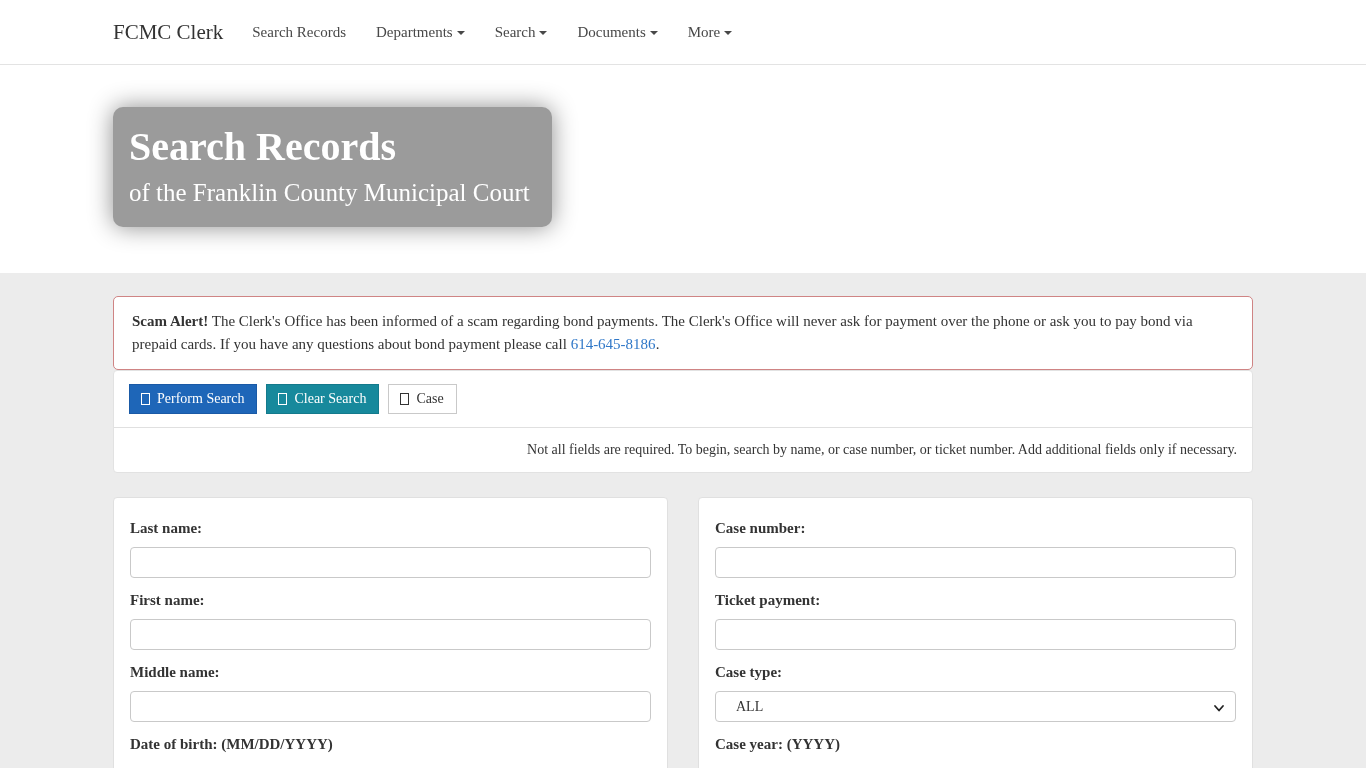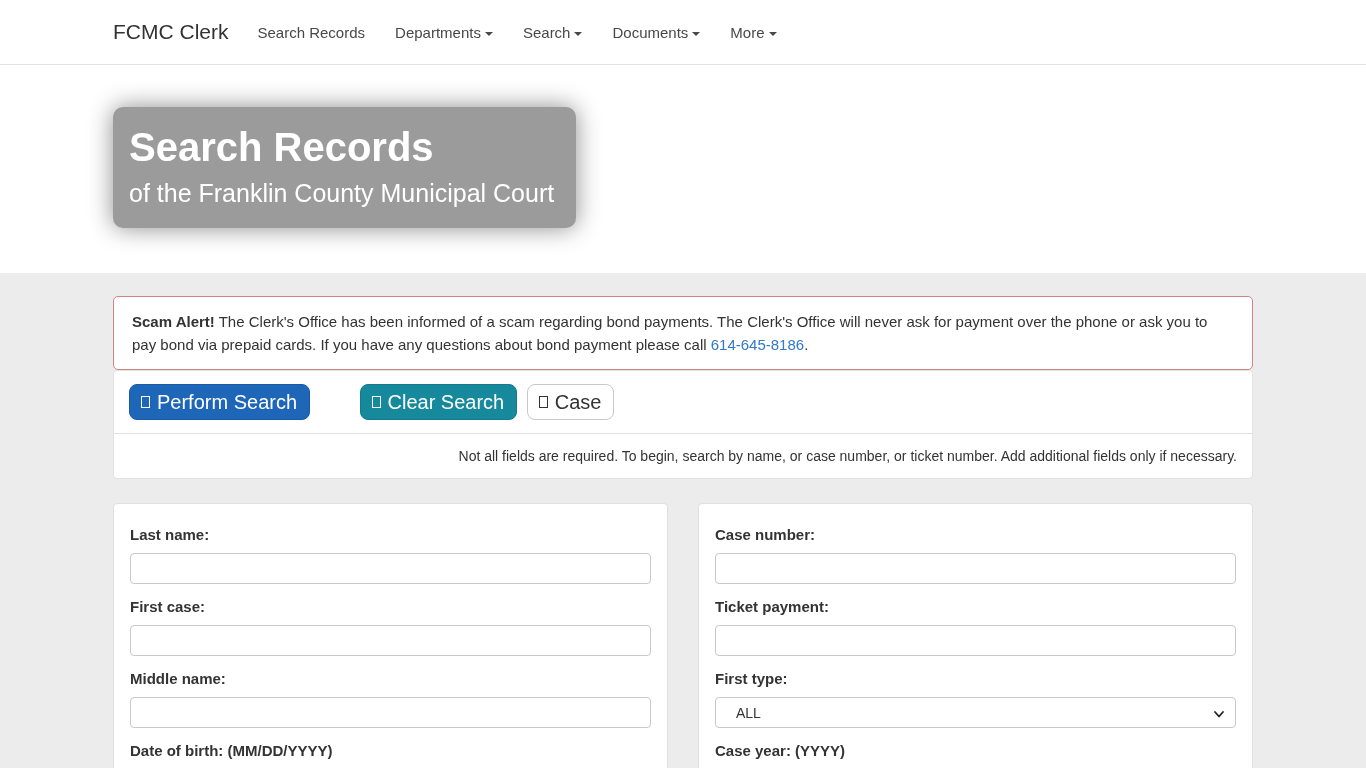--- a/index.html
+++ b/index.html
@@ -4,21 +4,21 @@
 <style>
   * { box-sizing: border-box; margin: 0; padding: 0; }
   html, body {
     width: 1366px;
     height: 768px;
     overflow: hidden;
     font-family: "Liberation Sans", "DejaVu Sans", sans-serif;
     background: #ececec;
     color: #333;
   }
-  .container { width: 1140px; margin: 0 auto; }
+  .container { width: 1140px; margin: 0 auto; font-family: Liberation Serif, serif; }
 
   
   .navbar {
     background: #ffffff;
     border-bottom: 1px solid #e3e3e3;
     height: 65px;
   }
   .navbar .container {
     display: flex;
     align-items: center;
@@ -99,30 +99,30 @@
     margin-bottom: 24px;
   }
   .panel-toolbar {
     padding: 13px 15px;
     border-bottom: 1px solid #e0e0e0;
   }
   .btn {
     display: inline-flex;
     align-items: center;
     font-family: inherit;
-    font-size: 20px;
+    font-size: 14px;
     line-height: 1;
     padding: 7px 12px 7px 11px;
-    border-radius: 8px;
+    border-radius: 0;
     border: 1px solid transparent;
     cursor: pointer;
     margin-right: 5px;
   }
   .btn-primary { background: #1e66b8; border-color: #1a5aa6; color: #fff; }
-  .btn-info    { background: #17899c; border-color: #147a8c; color: #fff; margin-left: 40px; }
+  .btn-info    { background: #17899c; border-color: #147a8c; color: #fff; }
   .btn-default { background: #ffffff; border-color: #c9c9c9; color: #333; }
   .tofu {
     display: inline-block;
     width: 9px; height: 12px;
     border: 1px solid currentColor;
     margin-right: 7px;
   }
   .panel-note {
     padding: 14px 15px;
     font-size: 14px;
@@ -230,21 +230,21 @@
     </div>
 
     <div class="cards">
 
       <div class="card">
         <div class="field">
           <label>Last name:</label>
           <input type="text" style="">
         </div>
         <div class="field">
-          <label>First case:</label>
+          <label>First name:</label>
           <input type="text" style="">
         </div>
         <div class="field">
           <label>Middle name:</label>
           <input type="text" style="">
         </div>
         <div class="field">
           <label>Date of birth: (MM/DD/YYYY)</label>
 
         </div>
@@ -253,21 +253,21 @@
       <div class="card">
         <div class="field">
           <label>Case number:</label>
           <input type="text" style="">
         </div>
         <div class="field">
           <label>Ticket payment:</label>
           <input type="text" style="">
         </div>
         <div class="field">
-          <label>First type:</label>
+          <label>Case type:</label>
           <div class="select-wrap">
             <select>
               <option>ALL</option>
             </select>
             <span class="select-chevron">
               <svg width="12" height="12" viewBox="0 0 12 12">
                   <path d="M2 4 L6 8.5 L10 4" fill="none" stroke="currentColor" stroke-width="1.8" stroke-linecap="round" stroke-linejoin="round"></path>
                 </svg>
             </span>
           </div>

